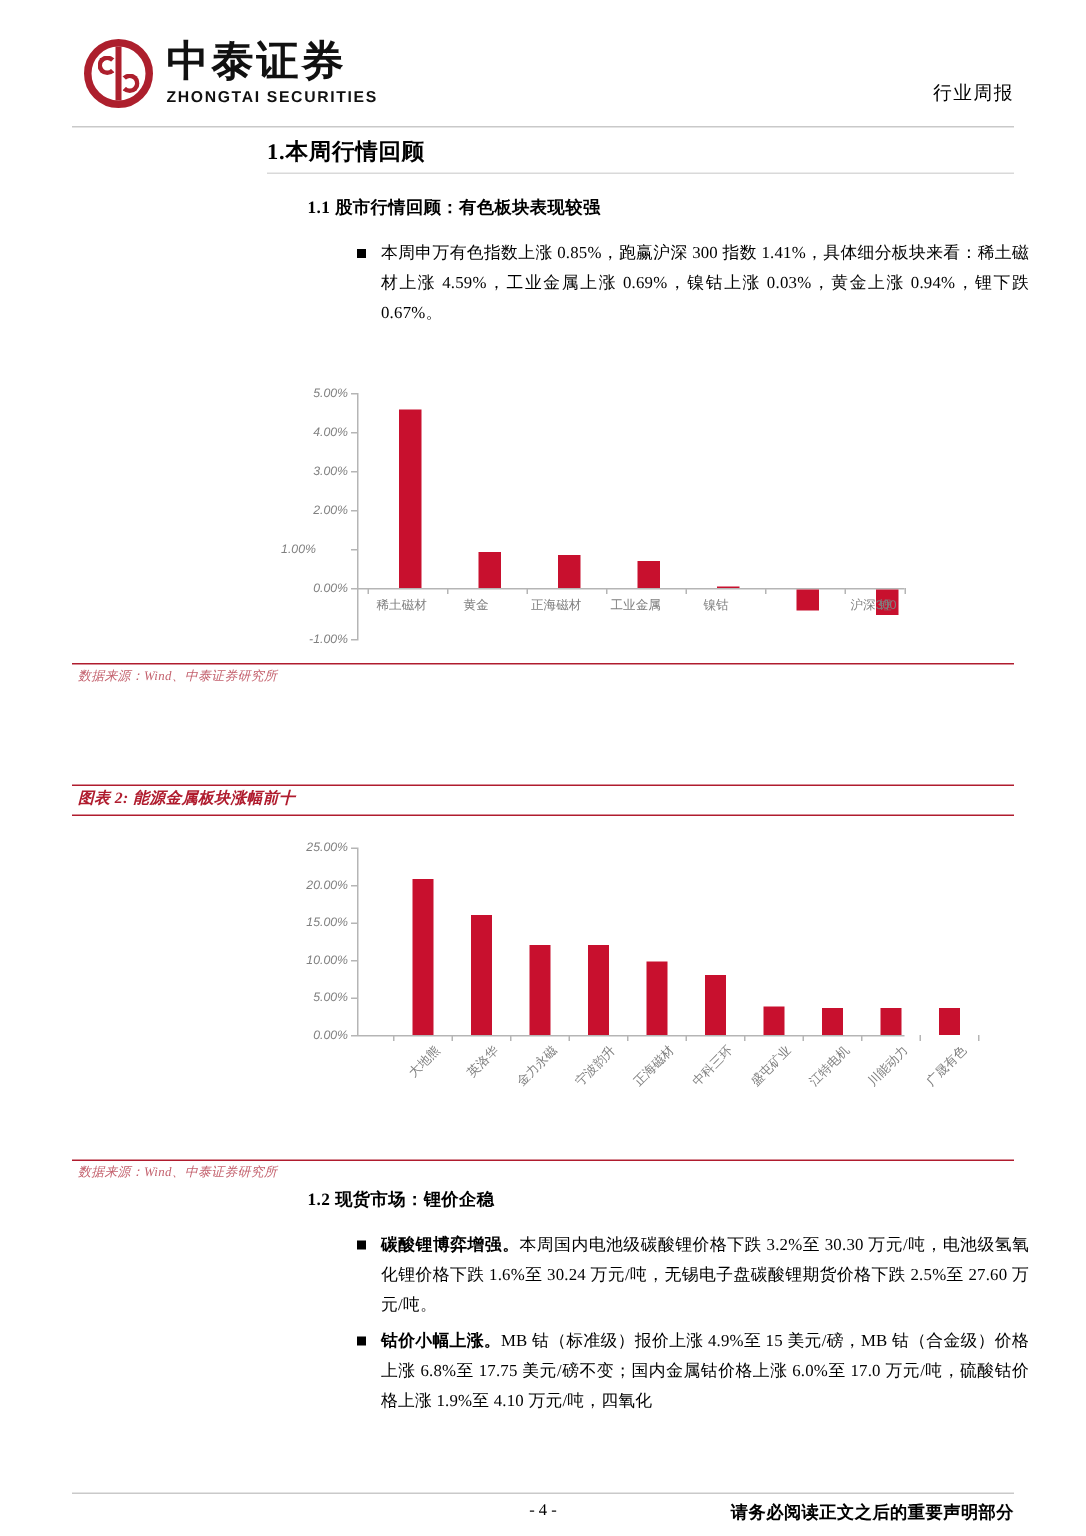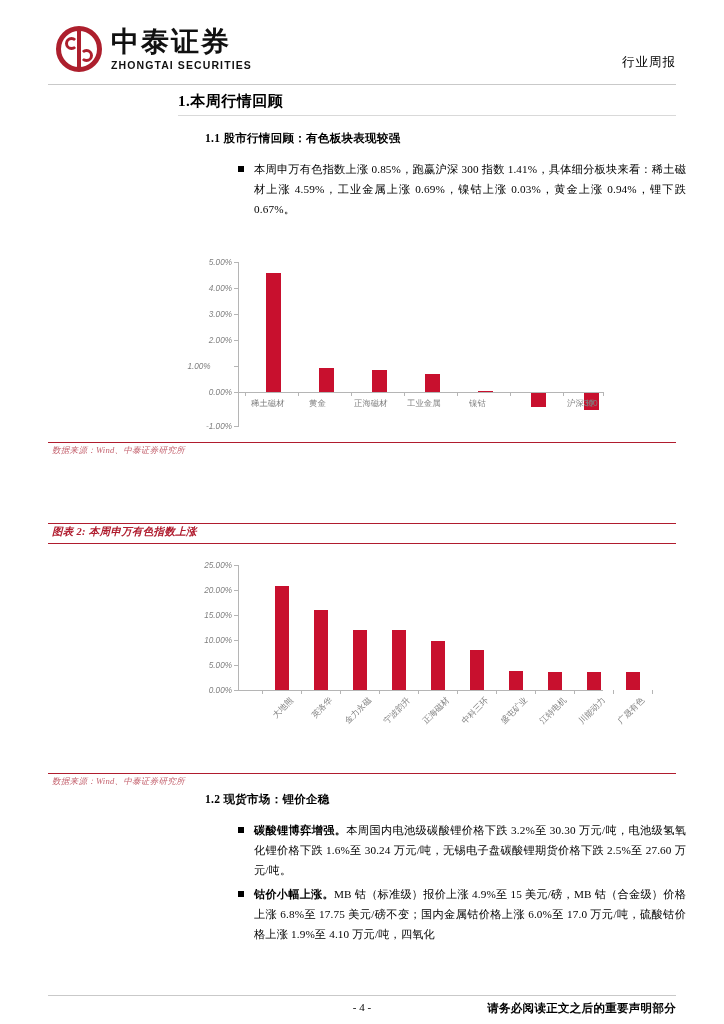--- a/index.html
+++ b/index.html
@@ -212,21 +212,21 @@
           <div class="xtick" style="left:555px;top:154px;"></div>
         </div>
       </div>
       <div class="fig-foot">
         <span class="fig-src">数据来源：Wind、中泰证券研究所</span>
       </div>
     </div>
 
     <div class="figure" style="top:437px;">
       <div class="fig-head">
-        <span class="fig-title">图表 2: 本周申万有色指数上涨</span>
+        <span class="fig-title">图表 2: 能源金属板块涨幅前十</span>
       </div>
       <div class="fig-body" style="height:229px;">
         <div class="chart">
 
           <div class="ylab" style="left:110px;width:74px;top:21px;">25.00%</div>
           <div class="ylab" style="left:110px;width:74px;top:46px;">20.00%</div>
           <div class="ylab" style="left:110px;width:74px;top:71px;">15.00%</div>
           <div class="ylab" style="left:110px;width:74px;top:96px;">10.00%</div>
           <div class="ylab" style="left:110px;width:74px;top:121px;">5.00%</div>
           <div class="ylab" style="left:110px;width:74px;top:146px;">0.00%</div>

